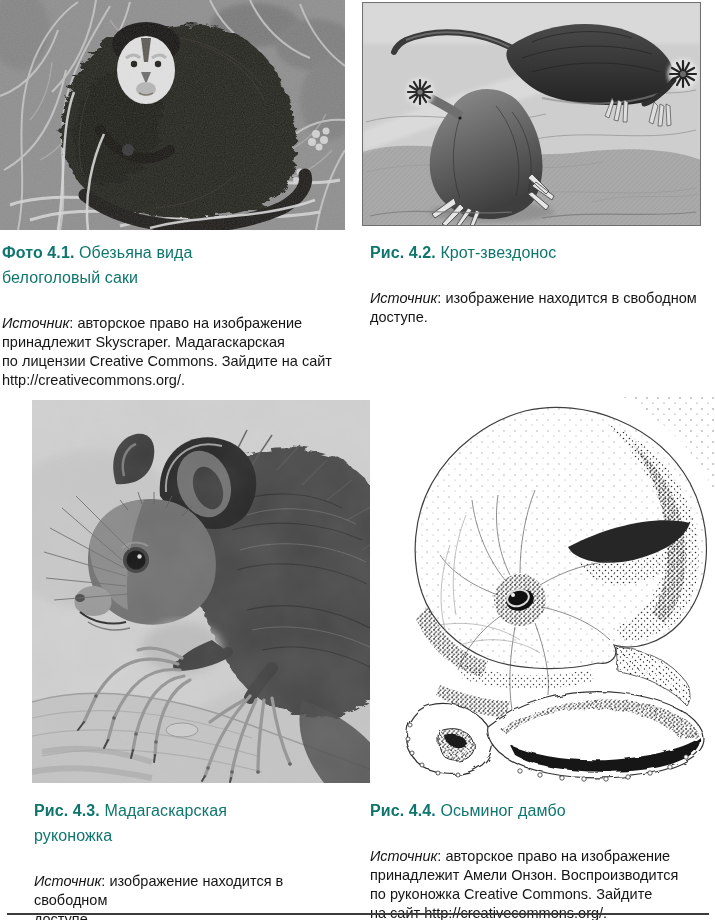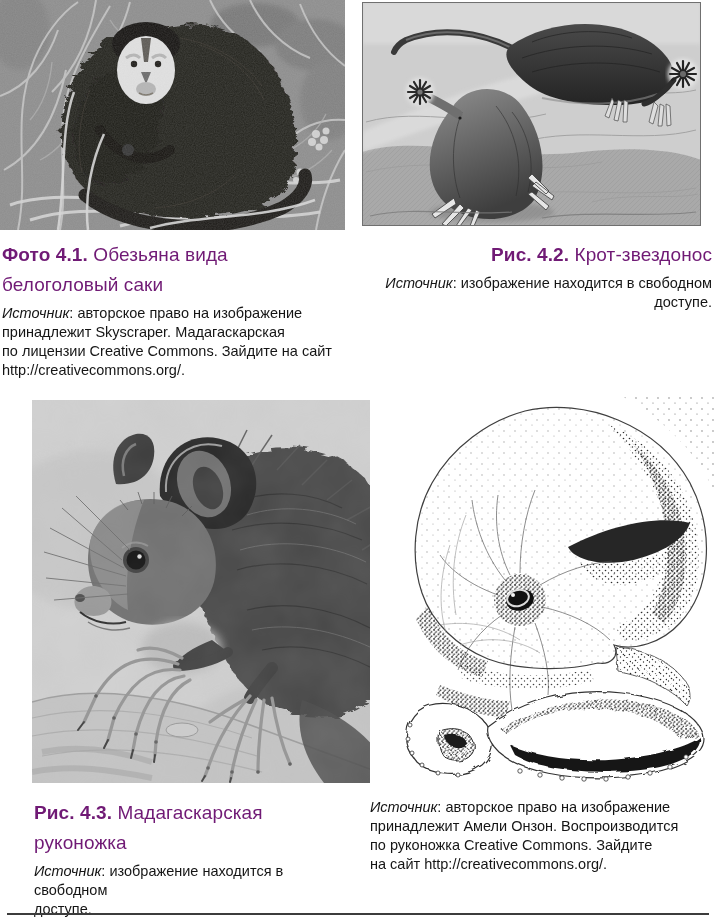--- a/index.html
+++ b/index.html
@@ -1,28 +1,28 @@
 <!DOCTYPE html>
 <html><head>
 <meta charset="utf-8">
 <style>
   * { margin:0; padding:0; box-sizing:border-box; }
   body { font-family:"Liberation Sans", sans-serif; background:#ffffff; color:#111; }
   .page { position:relative; width:715px; height:920px; background:#fff; overflow:hidden; }
   figure { position:absolute; }
   .imgbox { display:block; line-height:0; }
   figcaption { display:block; }
-  .cap { font-size:19px; line-height:30px; color:#701a75; white-space:pre-line; letter-spacing:0.1px; }
+  .cap { font-size:16px; line-height:25px; color:#0f766e; white-space:pre-line; letter-spacing:0.1px; }
   .cap b { font-weight:bold; }
-  .src { margin-top:4px; font-size:14.5px; line-height:19px; color:#151515; white-space:pre-line; }
+  .src { margin-top:24px; font-size:14.5px; line-height:19px; color:#151515; white-space:pre-line; }
   .src i { font-style:italic; }
   #fig1 { left:0; top:0; width:352px; }
   #fig1 figcaption { margin-top:10px; padding-left:2px; }
   #fig2 { left:362px; top:2px; width:350px; }
-  #fig2 figcaption { margin-top:14px; padding-left:8px;text-align:right; }
+  #fig2 figcaption { margin-top:14px; padding-left:8px; }
   #fig3 { left:0; top:400px; width:352px;padding-left:32px; }
   #fig3 figcaption { margin-top:15px; padding-left:2px; }
   #fig4 { left:370px; top:395px; width:345px; }
   #fig4 figcaption { margin-top:13px; }
   .rule { position:absolute; left:7px; top:913px; width:702px; height:2px; background:#3c3c3c; }
 </style>
 </head>
 <body>
 
 <div class="page">
@@ -430,20 +430,21 @@
         </g>
         <g stroke="#9a9a9a" stroke-width="0.8" fill="none" opacity="0.8">
           <path d="M90,250 C120,240 150,245 170,258"></path>
           <path d="M70,230 C100,225 130,232 150,245"></path>
           <path d="M80,150 C70,180 68,210 76,238"></path>
           <path d="M96,120 C84,150 80,185 86,220"></path>
         </g>
       </svg>
     </div>
     <figcaption>
+      <p class="cap"><b>Рис. 4.4.</b><span> Осьминог дамбо</span></p>
       <p class="src"><i>Источник</i><span>: авторское право на изображение
 принадлежит Амели Онзон. Воспроизводится
 по руконожка Creative Commons. Зайдите
 на сайт http://creativecommons.org/.</span></p>
     </figcaption>
   </figure>
 
   <div class="rule"></div>
 </div>
 

